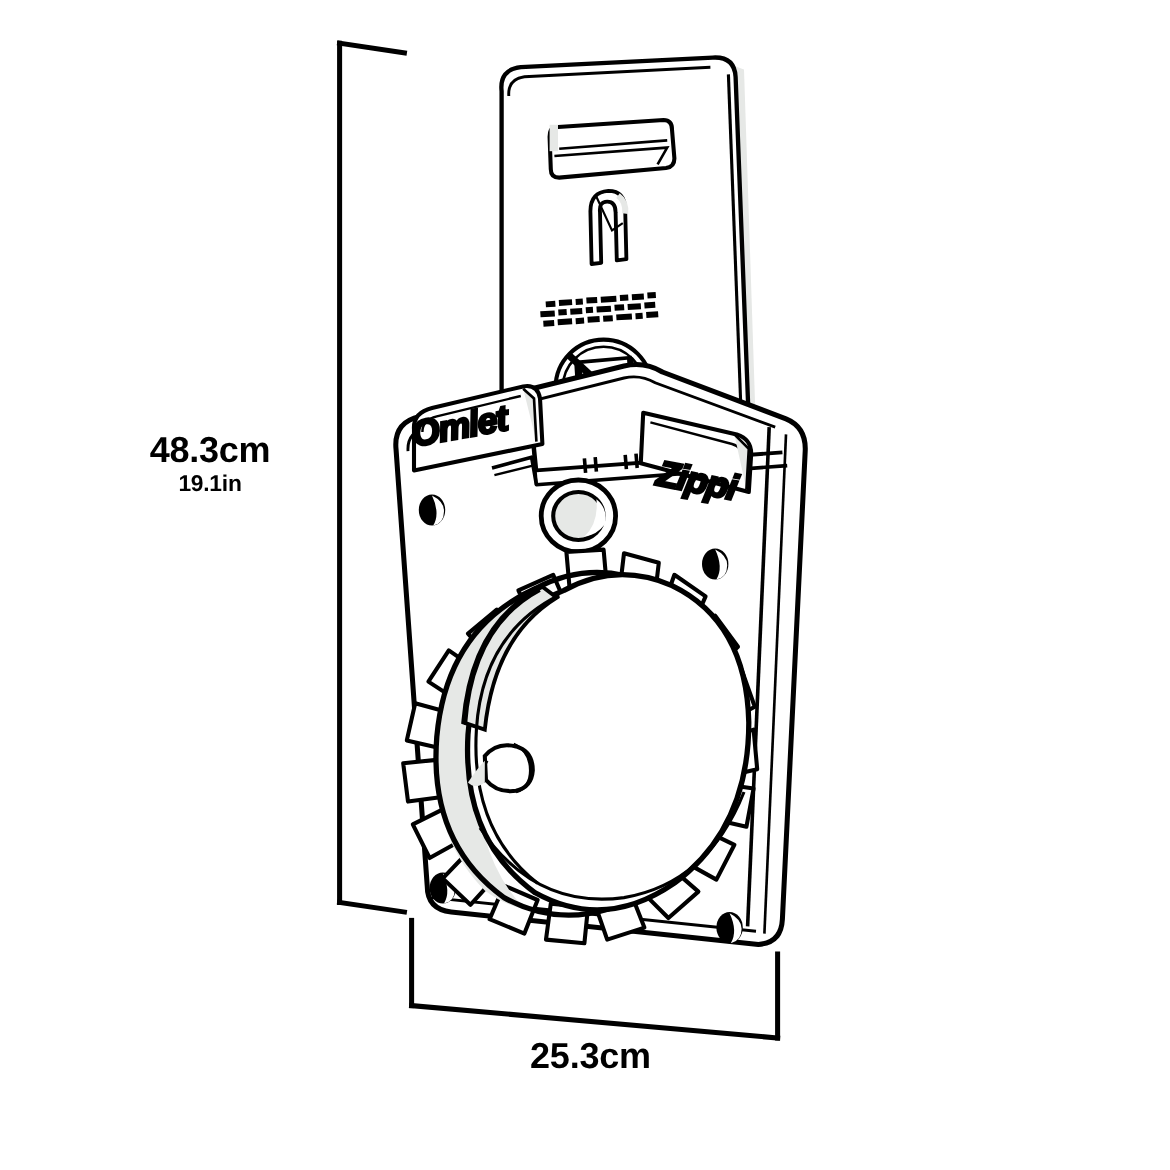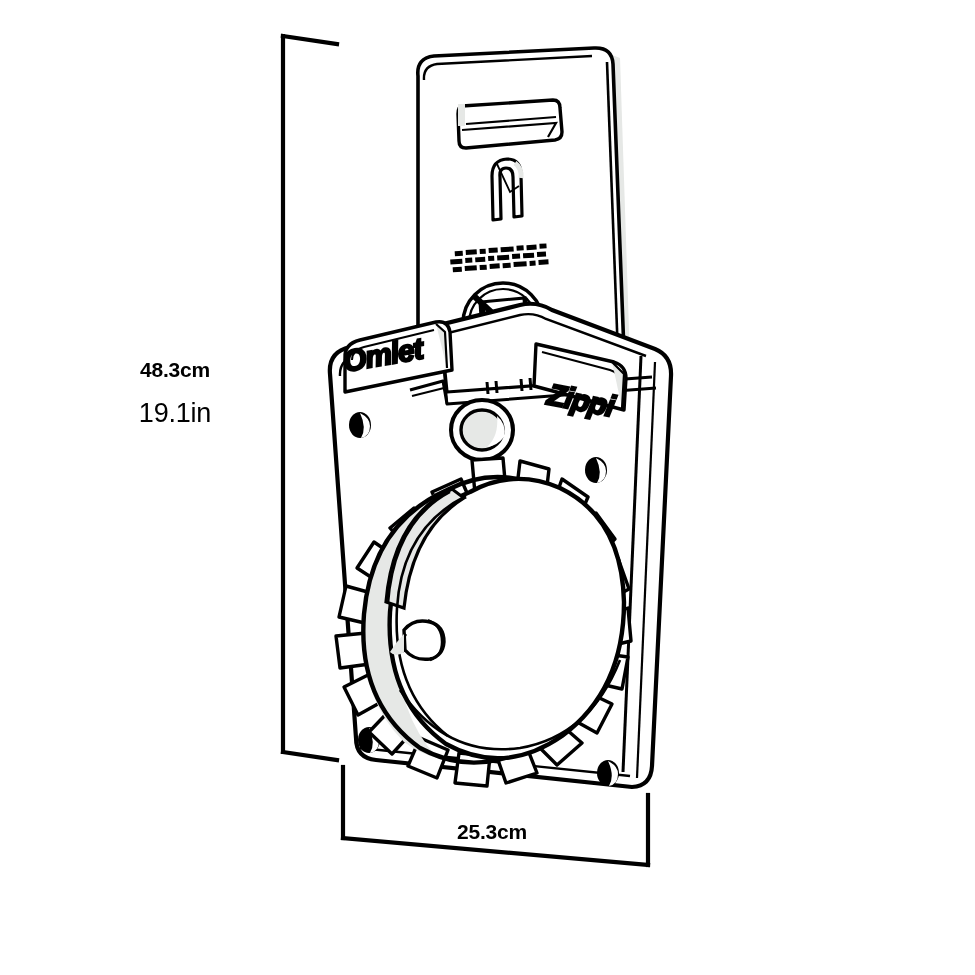--- a/index.html
+++ b/index.html
@@ -29,38 +29,37 @@
   }
   .dim-label {
     position: absolute;
     text-align: center;
     color: #000000;
     line-height: 1.18;
     white-space: nowrap;
     user-select: none;
   }
   .dim-primary {
-    font-size: 21px;
+    font-size: 30px;
     font-weight: bold;
     letter-spacing: -0.2px;
   }
   .dim-secondary {
-    font-size: 27px;
-    font-weight: normal;
+    font-size: 19px;
+    font-weight: bold;
     letter-spacing: -0.2px;
-    margin-top: 15px;
   }
   #height-dim-label {
     left: 80px;
     top: 358px;
     width: 190px;
   }
   #width-dim-label {
     left: 392px;
-    top: 820px;
+    top: 863px;
     width: 200px;
   }
 </style>
 </head>
 <body>
 
 <div id="stage">
 
   <svg id="artboard" viewBox="0 0 975 975" xmlns="http://www.w3.org/2000/svg">
 

